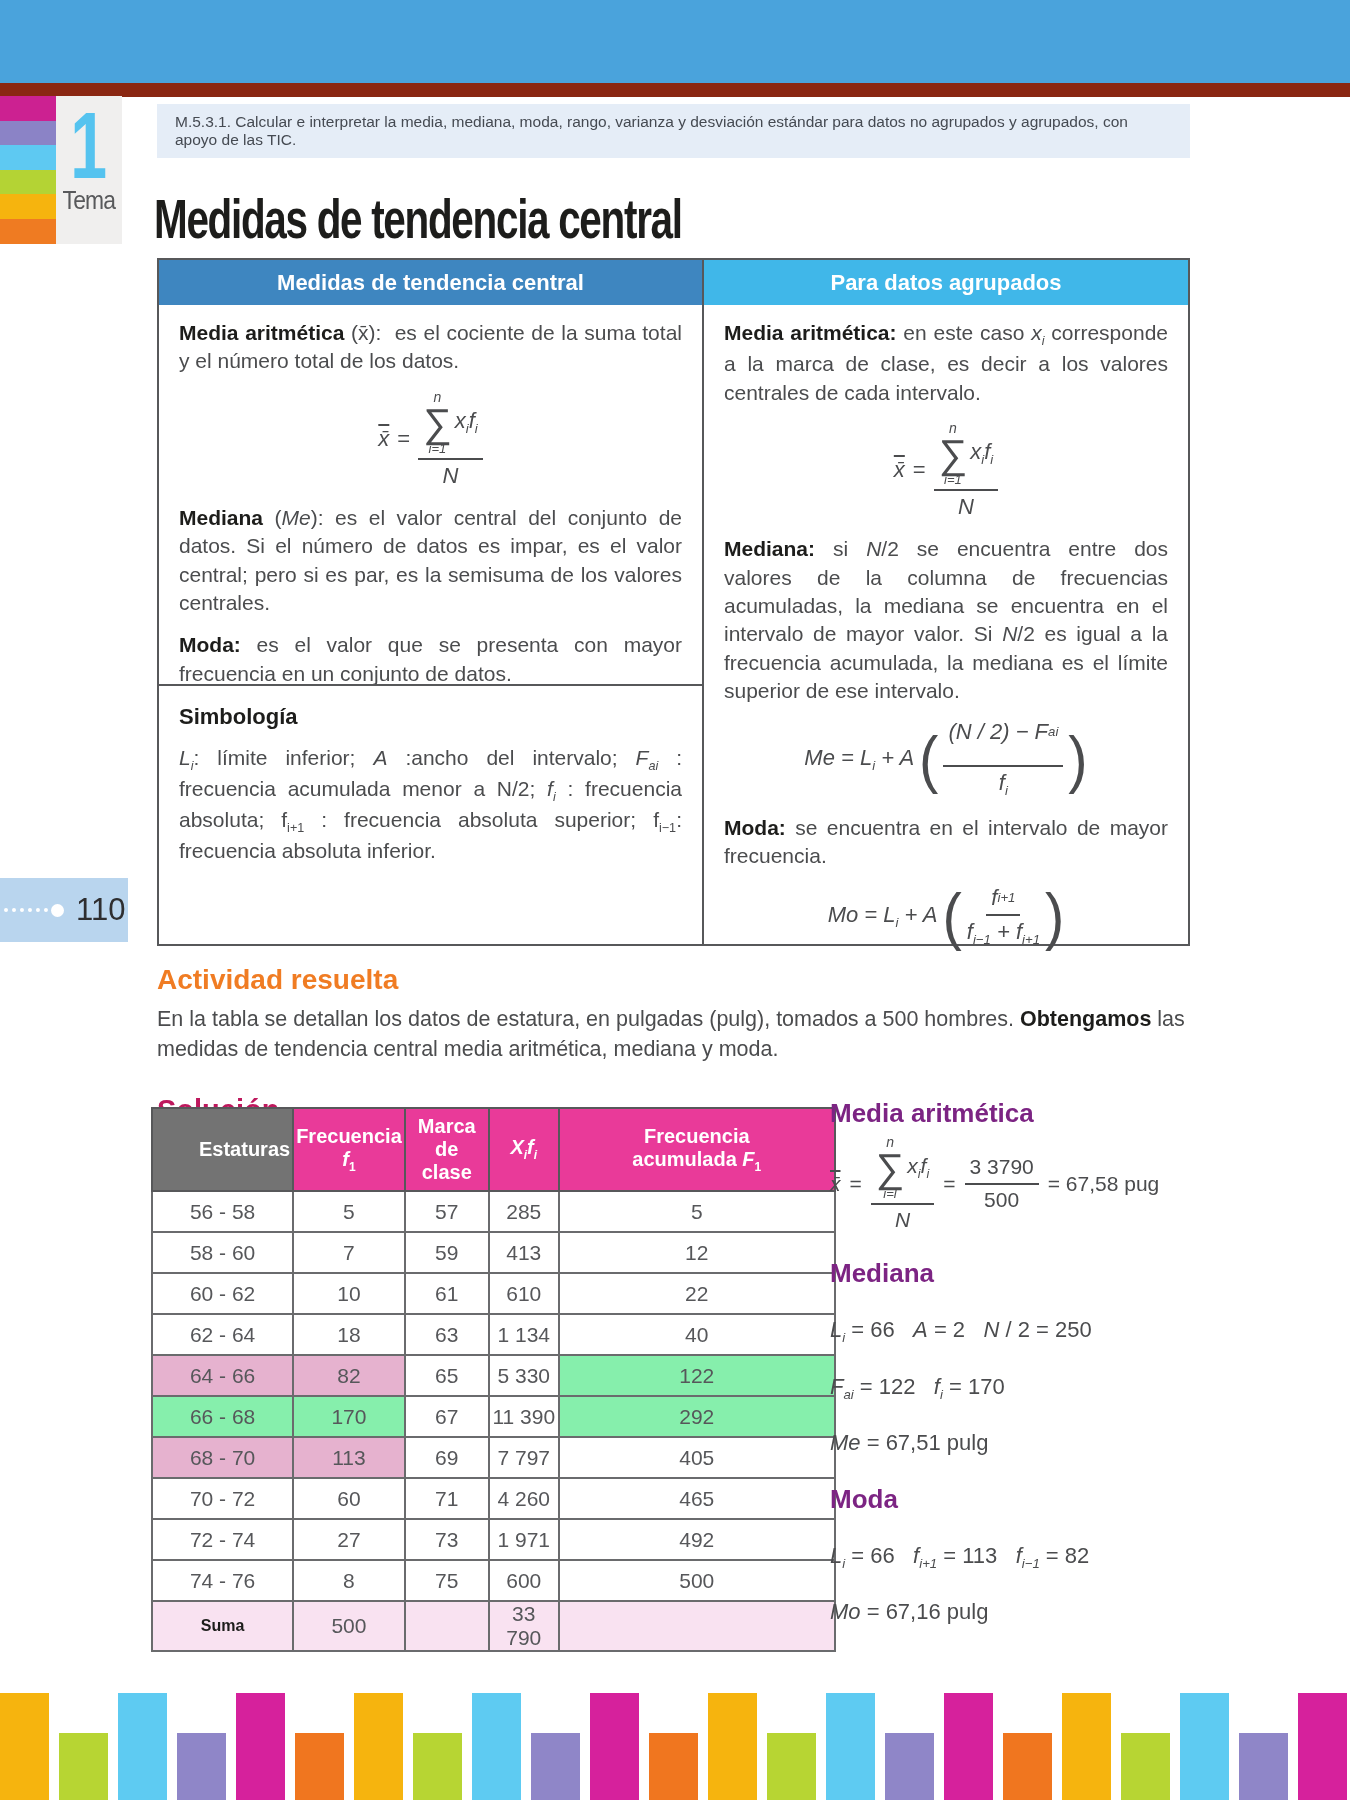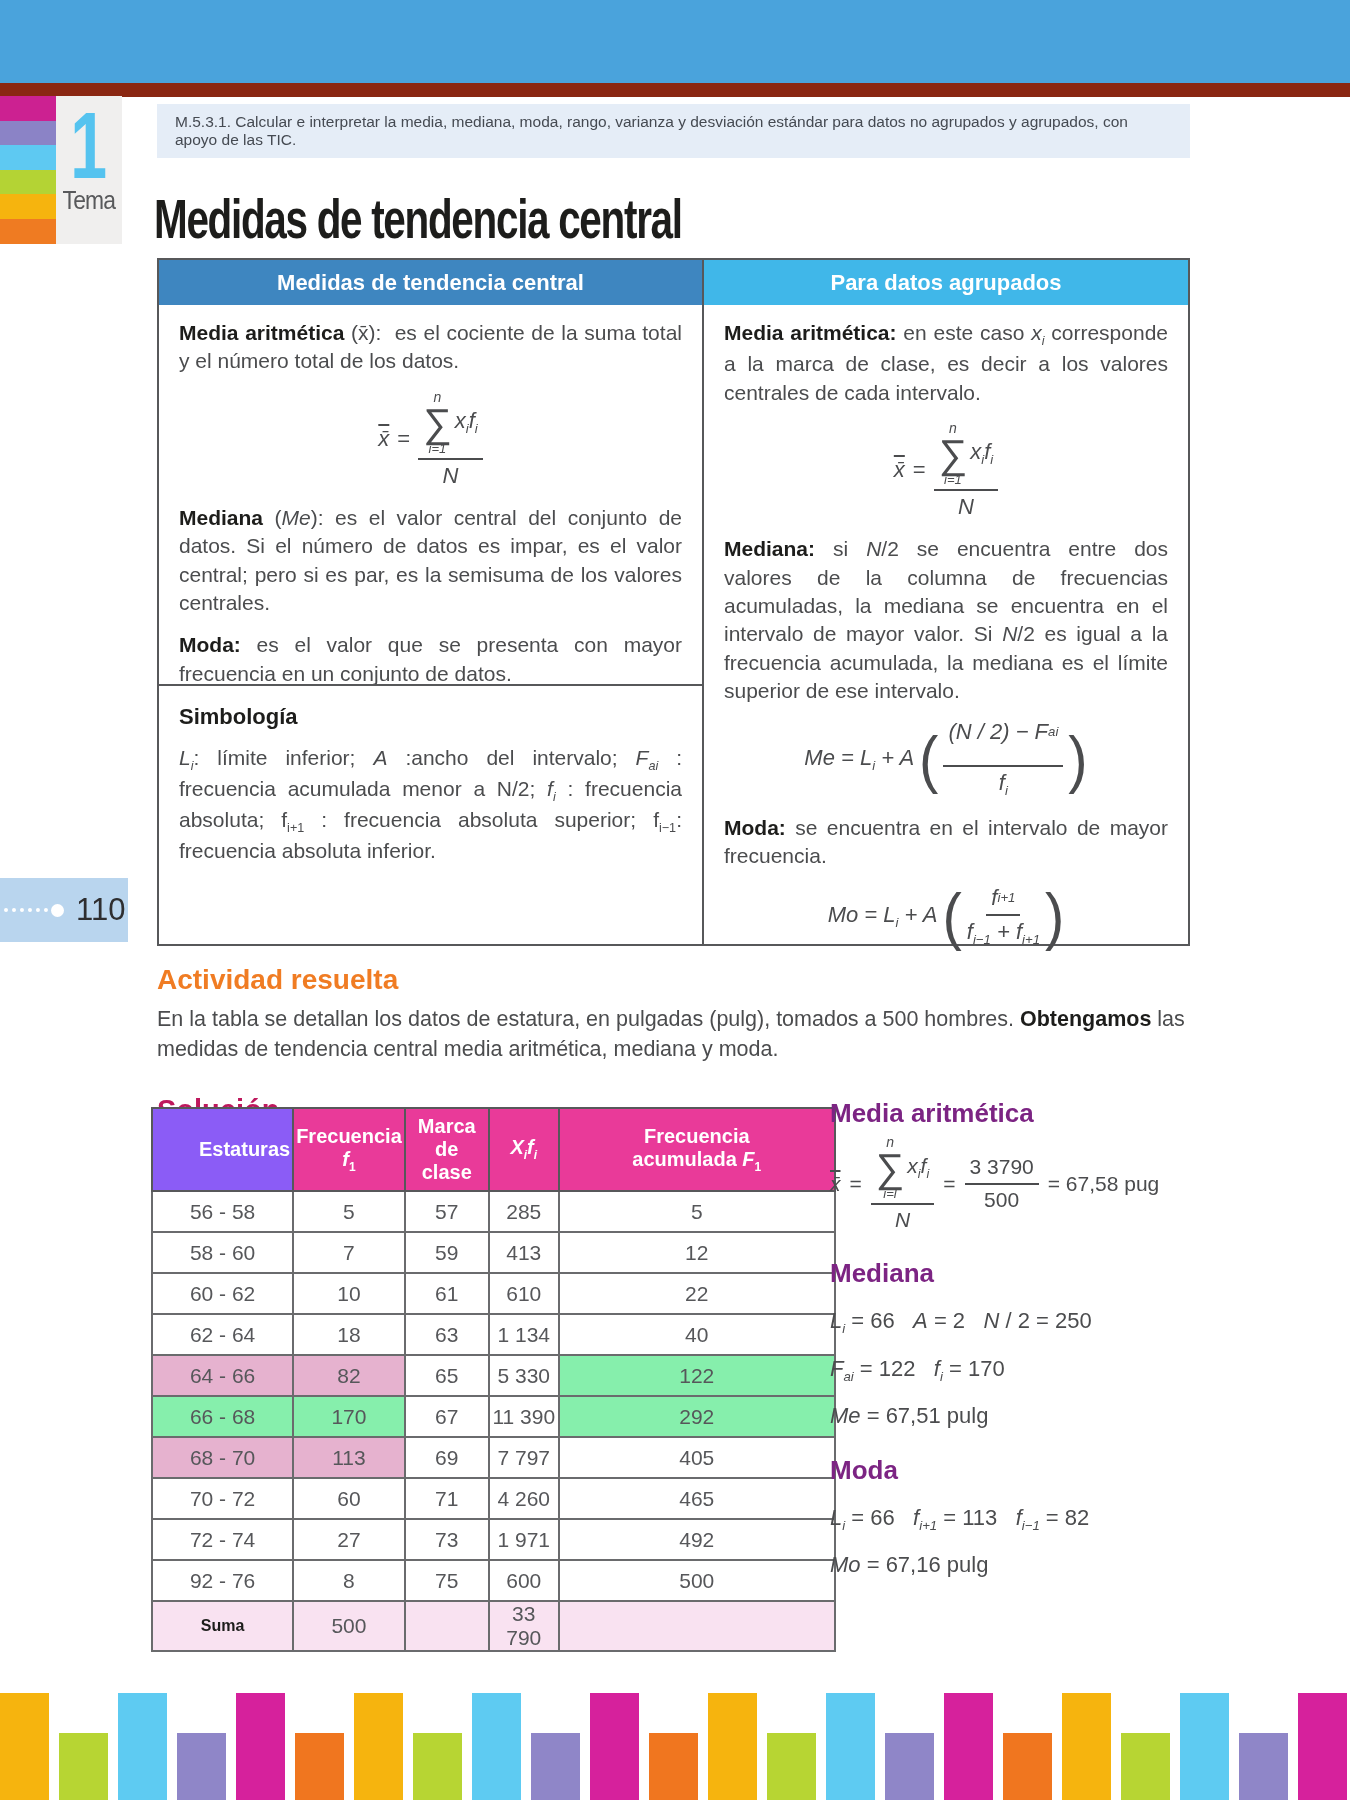--- a/index.html
+++ b/index.html
@@ -64,31 +64,31 @@
   .badge .num{margin-left:12px;font-size:31px;color:#2e2e30;}
   
   .act-title{position:absolute;left:157px;top:964px;font-size:28px;font-weight:bold;color:#f07c23;}
   .act-text{position:absolute;left:157px;top:1004px;width:1052px;font-size:21.5px;line-height:1.4;color:#4b4c4e;}
   .act-text b{color:#1d1d1b;}
   .sol-label{position:absolute;left:157px;top:1094px;font-size:29px;font-weight:bold;color:#be185d;}
   
   .dtable{position:absolute;left:151px;top:1107px;border-collapse:collapse;table-layout:fixed;}
   .dtable th{color:#fff;font-size:20px;font-weight:bold;line-height:1.15;background:#e93a99;
     border:2px solid #57585a;padding:6px 2px;height:52px;}
-  .dtable th:first-child{background:#8b5cf6;padding-left:46px;}
+  .dtable th:first-child{background:#737373;padding-left:46px;}
   .dtable td{border:2px solid #6a6b6d;text-align:center;font-size:21px;color:#56575a;
     height:39px;padding:0 2px;background:#fff;}
   .dtable td.d{background:#e6b2cf;margin-left:21px;}
   .dtable td.l{background:#86efac;}
   .dtable tr.suma td{background:#f9e2f1;}
   .dtable tr.suma td:first-child{font-weight:bold;color:#1d1d1b;font-size:16px;}
   
   .solution{position:absolute;left:830px;top:1098px;width:400px;}
   .sol-h{color:#7c2483;font-size:26px;font-weight:bold;margin:0 0 6px;}
-  .sol-line{font-size:22px;color:#4b4c4e;margin:19px 0;}
+  .sol-line{font-size:22px;color:#4b4c4e;margin:28px 0;}
   .sol-frm{display:flex;align-items:center;gap:9px;font-style:italic;font-size:21px;
     color:#4b4c4e;margin:6px 0 26px;}
   .sol-frm .upr{font-style:normal;}
   .mt{margin-top:26px;}
   
   .bars{position:absolute;left:0;bottom:0;width:1350px;height:107px;
     display:flex;gap:10px;align-items:flex-end;}
   .bars .bar{width:49px;flex:none;}
   .bars .bar.tall{height:107px;}
   .bars .bar.short{height:67px;}
@@ -275,21 +275,21 @@
         <td>465</td>
       </tr>
       <tr>
         <td>72 - 74</td>
         <td>27</td>
         <td>73</td>
         <td>1 971</td>
         <td>492</td>
       </tr>
       <tr>
-        <td>92 - 76</td>
+        <td>74 - 76</td>
         <td>8</td>
         <td>75</td>
         <td>600</td>
         <td>500</td>
       </tr>
       <tr class="suma">
         <td>Suma</td>
         <td>500</td>
         <td></td>
         <td>33 790</td>

